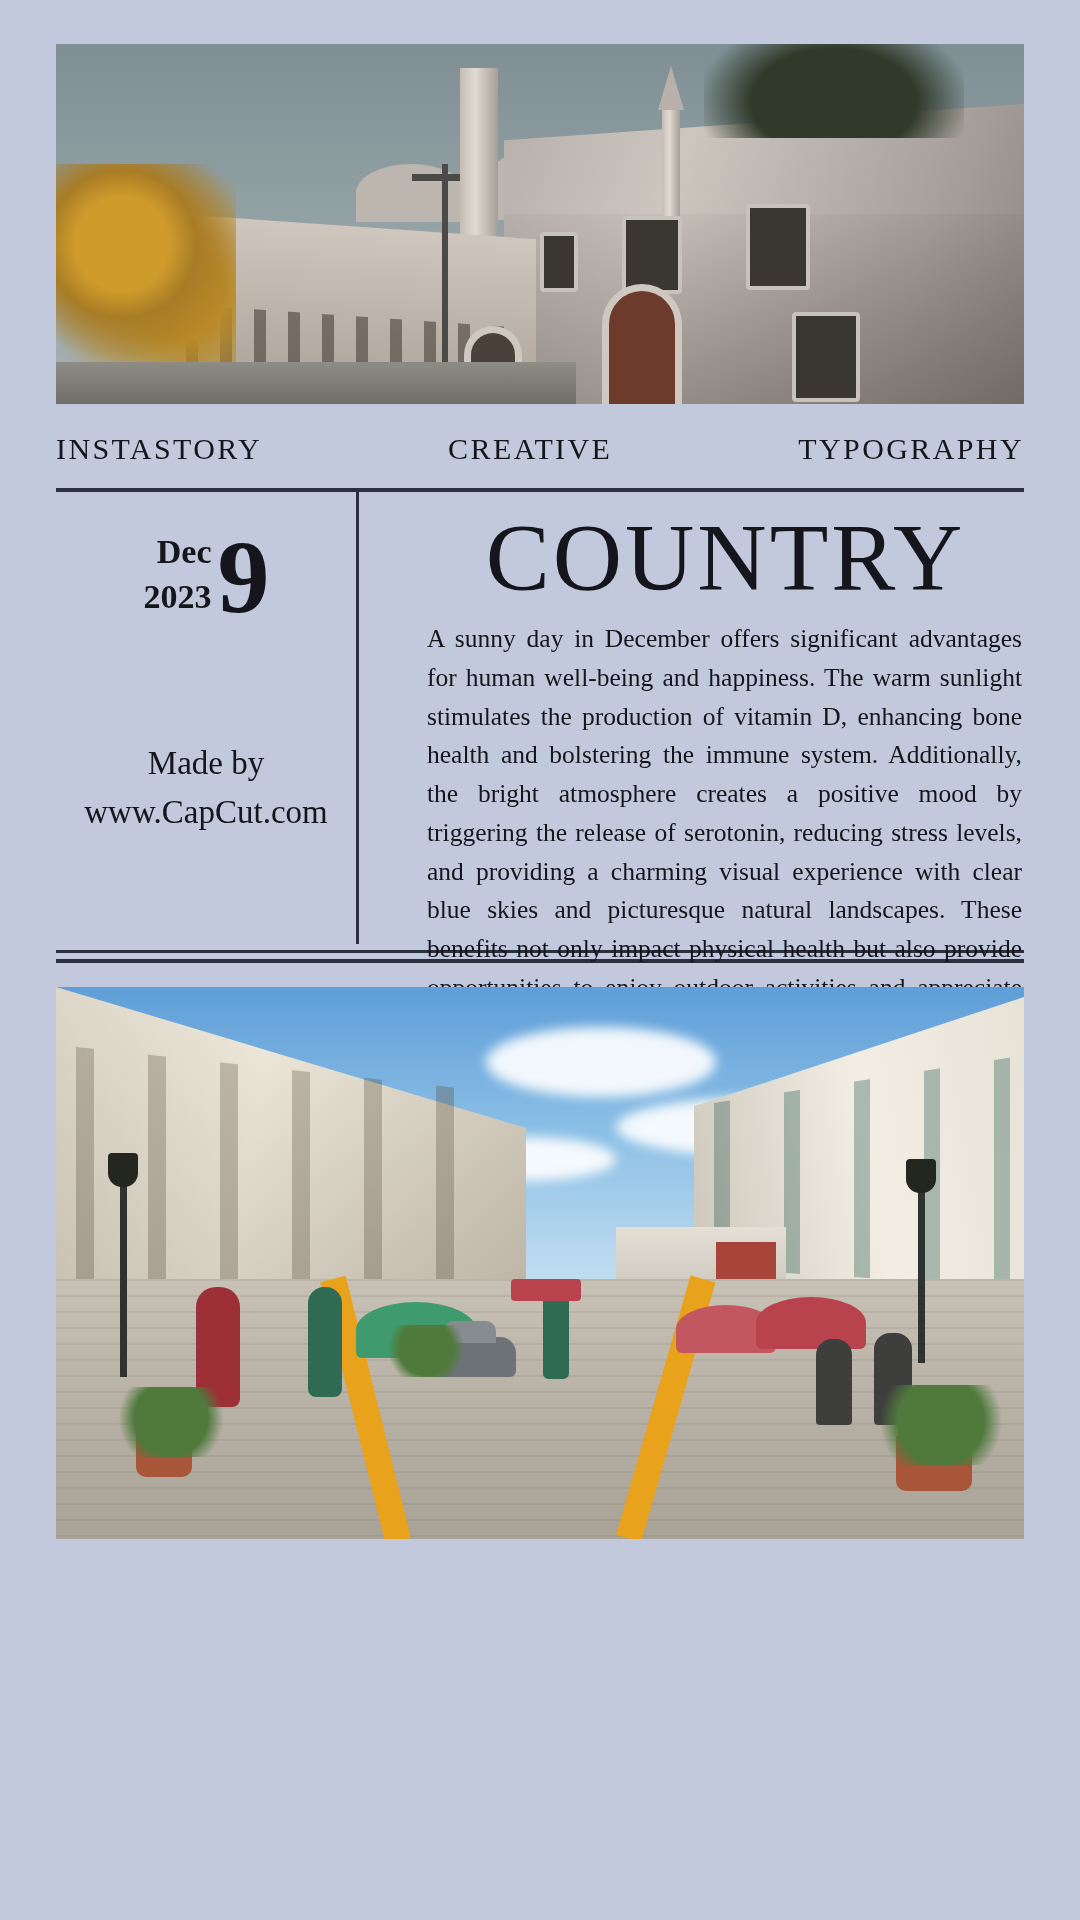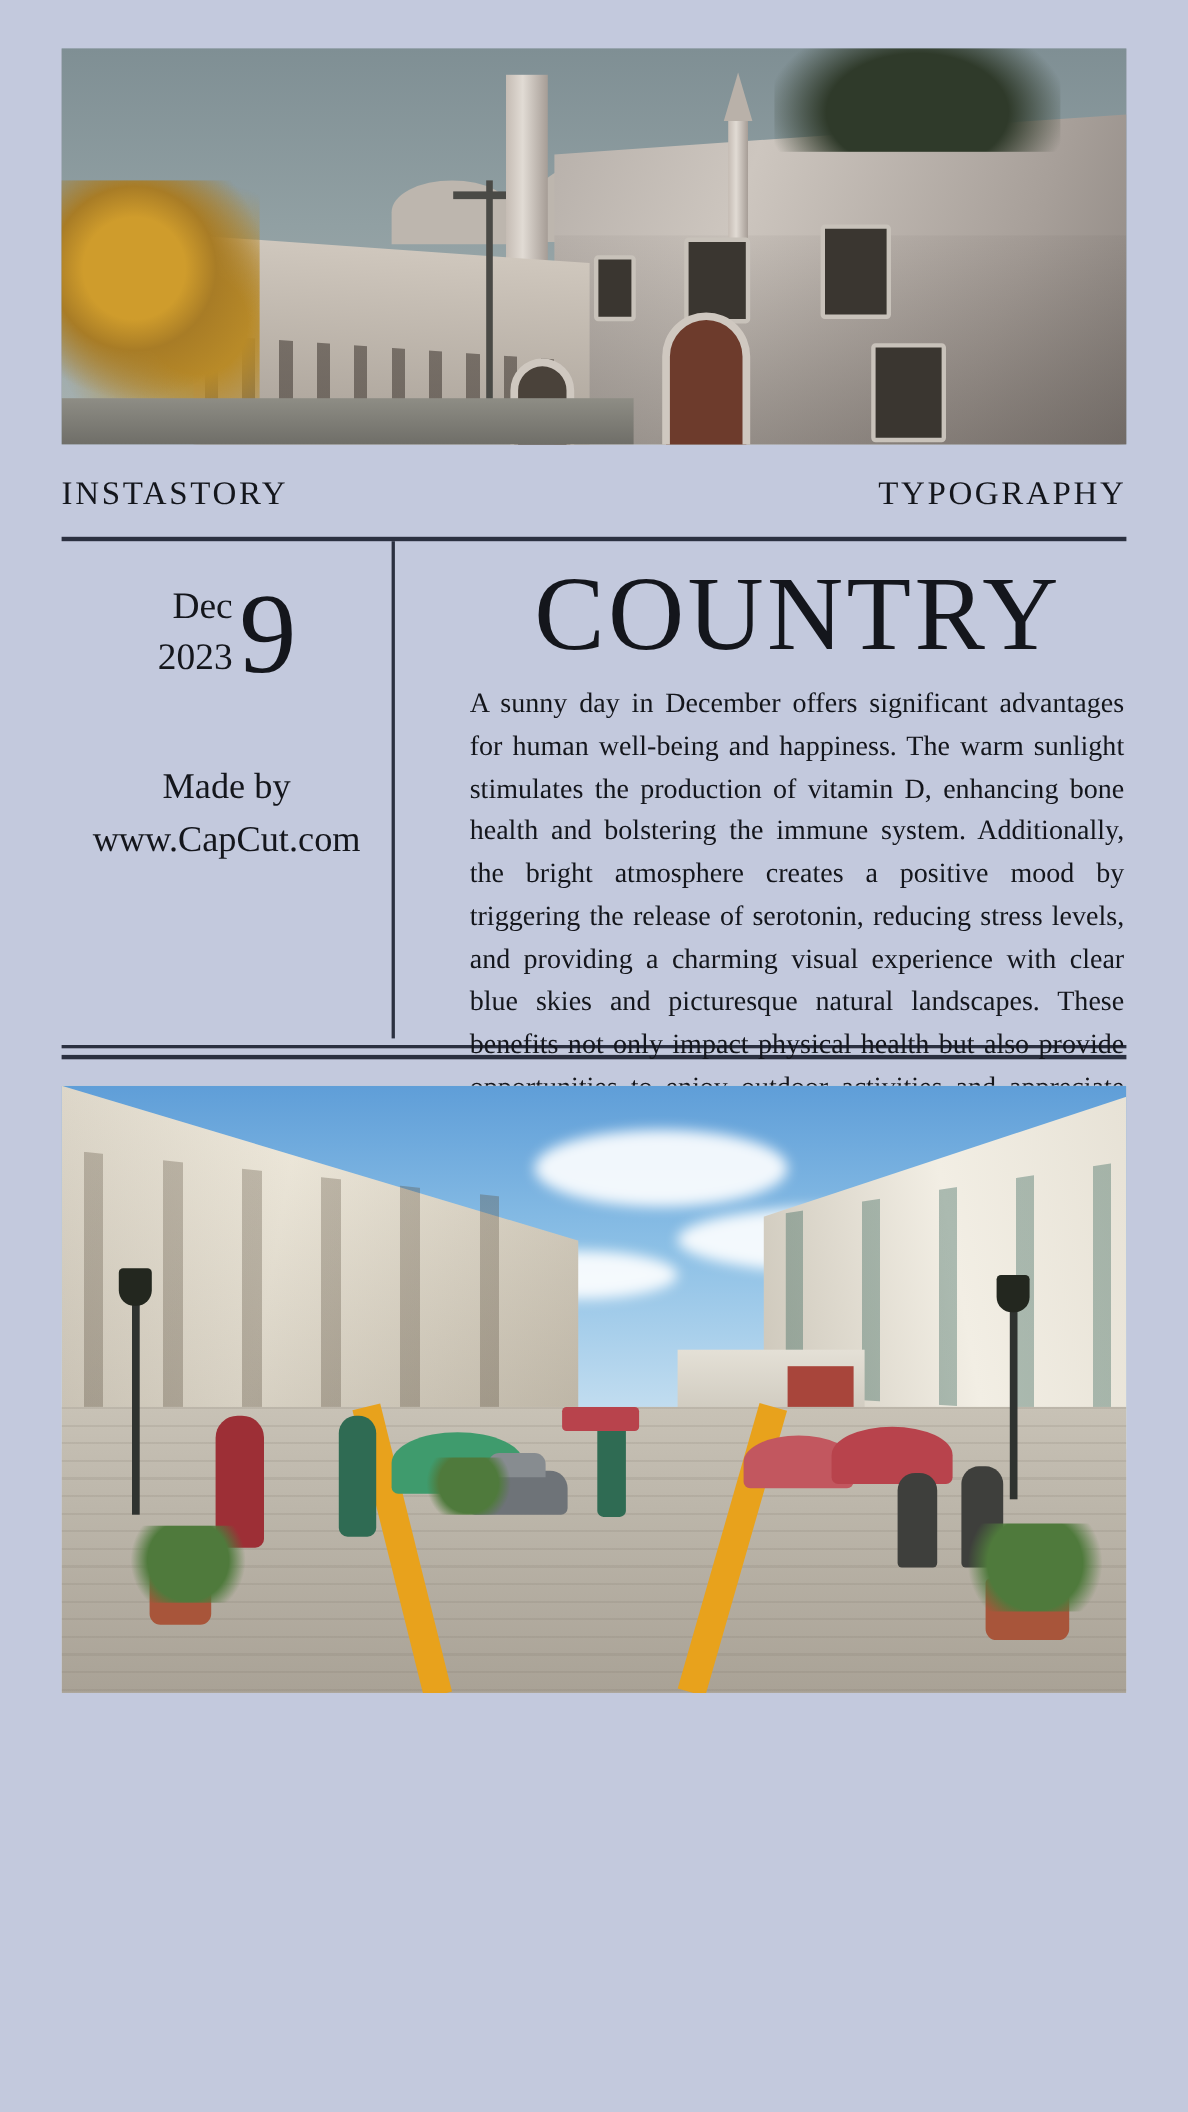--- a/index.html
+++ b/index.html
@@ -189,23 +189,24 @@
   }
   .col-right {
     flex: 1;
     padding-left: 30px;
     padding-top: 18px;
     margin-left: 38px;
   }
 
   .date-block {
     display: flex;
-    align-items: flex-end;
+    align-items: center;
     justify-content: center;
     gap: 6px;
+    font-weight: bold;
   }
   .date-md {
     display: flex;
     flex-direction: column;
     font-size: 34px;
     line-height: 1.35;
     text-align: right;
     padding-bottom: 6px;
   }
   .date-day {
@@ -213,21 +214,21 @@
     line-height: 0.95;
     letter-spacing: -1px;
   }
 
   .meta-block {
     margin-top: 64px;
     font-size: 33px;
     line-height: 1.5;
   }
   .meta-block.second {
-    margin-top: 64px;
+    margin-top: 112px;
   }
 
   .headline {
     font-size: 96px;
     letter-spacing: 3px;
     line-height: 1;
     text-align: center;
     margin: 0 0 14px 0;
     font-weight: 400;
   }
@@ -425,20 +426,21 @@
     <div class="hero-pole"></div>
     <div class="hero-pole-arm"></div>
 
     <div class="hero-tree-left"></div>
     <div class="hero-tree-topright"></div>
     <div class="hero-ground"></div>
   </div>
 
   <div class="caption-row">
     <div class="cap cap-left">INSTASTORY</div>
+    <div class="cap cap-center">CREATIVE</div>
     <div class="cap cap-right">TYPOGRAPHY</div>
   </div>
 
   <div class="rule-thick"></div>
 
   <div class="content">
 
     <div class="col-left">
       <div class="date-block">
         <div class="date-md">

